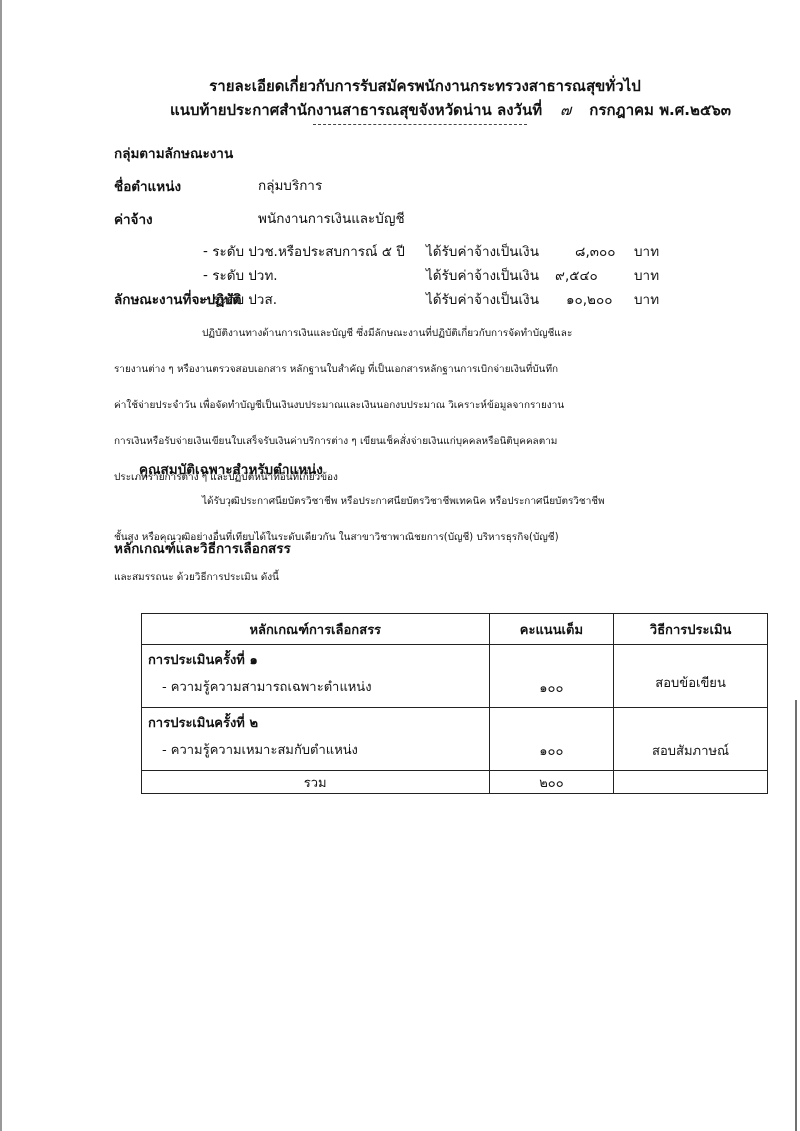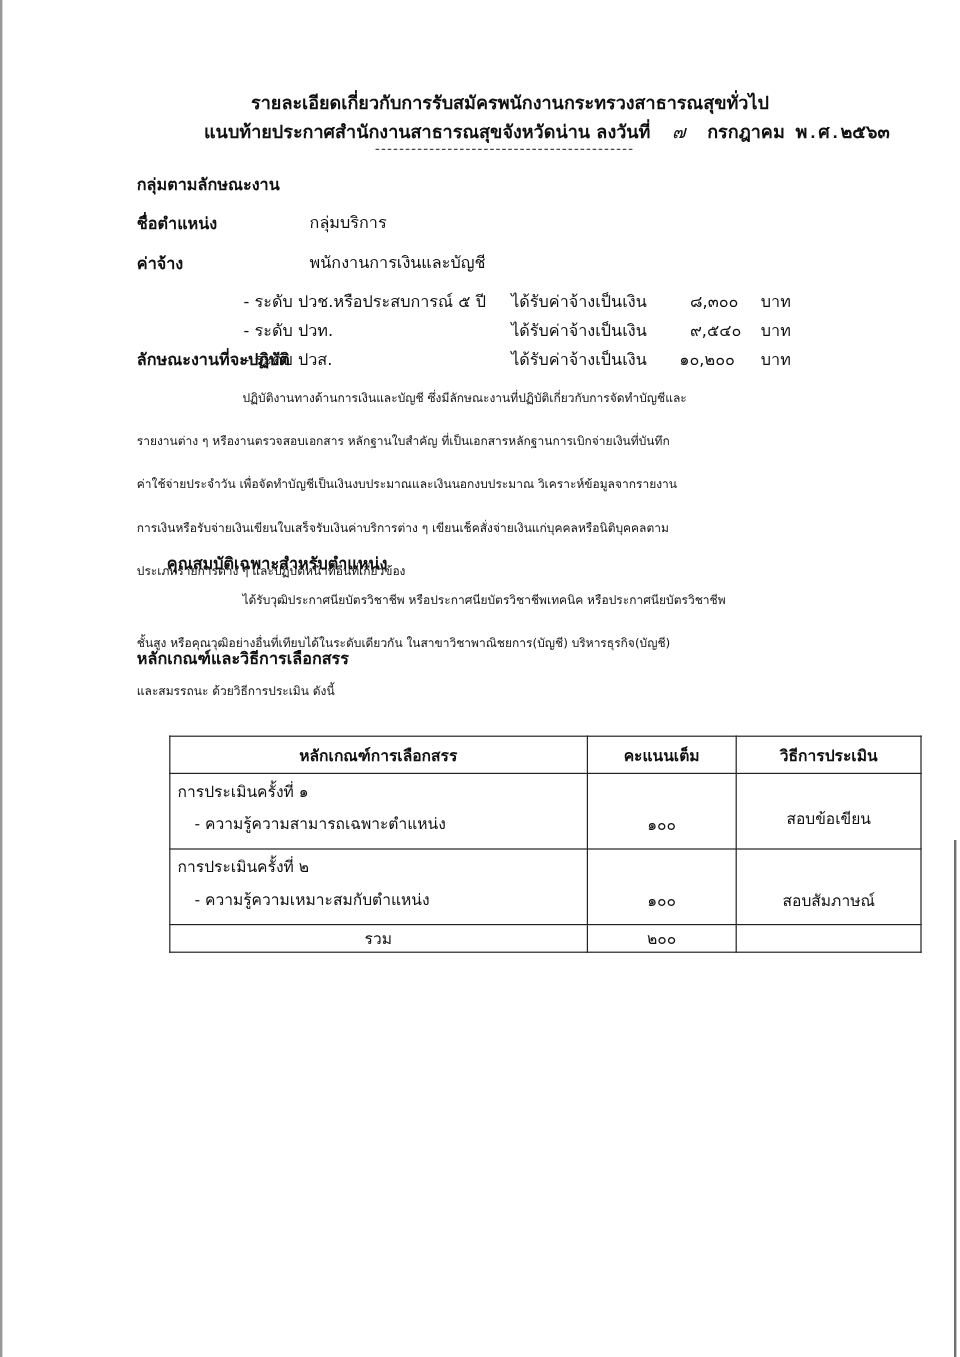--- a/index.html
+++ b/index.html
@@ -5,35 +5,35 @@
   html, body { margin:0; padding:0; background:#ffffff; }
   body { width:800px; height:1131px; position:relative; overflow:hidden;
          font-family:"DejaVu Sans", "Liberation Sans", sans-serif; color:#111; }
   .edge-left { position:absolute; left:0; top:0; width:2px; height:1131px; background:#555; opacity:.6; }
   .edge-right { position:absolute; right:3px; top:700px; width:2px; height:431px; background:#333; opacity:.7; }
   .page { position:absolute; left:0; top:0; width:800px; }
   .title { position:absolute; left:0; width:800px; text-align:center; font-weight:bold; font-size:15px; }
   .t1 { top:74px; left:25px; }
   .t2 { top:98px; left:0; text-align:left; padding-left:170px; width:630px; white-space:nowrap; }
   .t2 .date { margin-left:18px; font-weight:normal; font-style:italic; }
-  .t2 .month { margin-left:18px;font-family:Liberation Mono, monospace; }
+  .t2 .month { margin-left:18px; }
   .dashline { position:absolute; top:124px; left:313px; width:214px; border-top:1px dashed #444; }
   .row { position:absolute; font-size:13.5px; white-space:nowrap; }
   .lbl { position:absolute; left:114px; font-weight:bold; }
   .val { position:absolute;margin-top:32px; }
   .heading { position:absolute; left:114px; font-weight:bold; font-size:13.5px; }
   .para { position:absolute; left:114px; width:574px; font-size:10px; line-height:36px; }
   .para p { margin:0; }
   .indent { padding-left:88px; }
   table.crit { position:absolute; left:141px; top:613px; width:627px; border-collapse:collapse; font-size:13px; }
   table.crit td, table.crit th { border:1px solid #222; padding:0 6px; }
   table.crit th { height:30px; font-weight:bold; text-align:center; }
   .c1 { width:274px; } .c2 { width:90px; } .c3 { width:114px; }
   .center { text-align:center; }
-  .round-title { font-weight:normal; display:block; padding-top:4px; }
+  .round-title { font-weight:bold; display:block; padding-top:4px; }
   .round-item { display:block; padding:6px 0 10px 14px; }
   .total td { height:22px; }
 </style>
 </head>
 <body>
 
 <div class="edge-left"></div>
 <div class="edge-right"></div>
 
 <div class="page">
@@ -59,21 +59,21 @@
   </div>
   <div class="row" style="top:208px;left:0;width:800px;">
     <span class="val" style="left:203px;">- ระดับ ปวช.หรือประสบการณ์ ๕ ปี</span>
     <span class="val" style="left:426px;">ได้รับค่าจ้างเป็นเงิน</span>
     <span class="val" style="left:575px;">๘,๓๐๐</span>
     <span class="val" style="left:634px;">บาท</span>
   </div>
   <div class="row" style="top:232px;left:0;width:800px;">
     <span class="val" style="left:203px;">- ระดับ ปวท.</span>
     <span class="val" style="left:426px;">ได้รับค่าจ้างเป็นเงิน</span>
-    <span class="val" style="left:575px;">๙,๕๔๐</span>
+    <span class="val" style="left:555px;">๙,๕๔๐</span>
     <span class="val" style="left:634px;">บาท</span>
   </div>
   <div class="row" style="top:256px;left:0;width:800px;">
     <span class="val" style="left:203px;">- ระดับ ปวส.</span>
     <span class="val" style="left:426px;">ได้รับค่าจ้างเป็นเงิน</span>
     <span class="val" style="left:566px;">๑๐,๒๐๐</span>
     <span class="val" style="left:634px;">บาท</span>
   </div>
 
   <div class="heading" style="top:288px;">ลักษณะงานที่จะปฏิบัติ</div>

